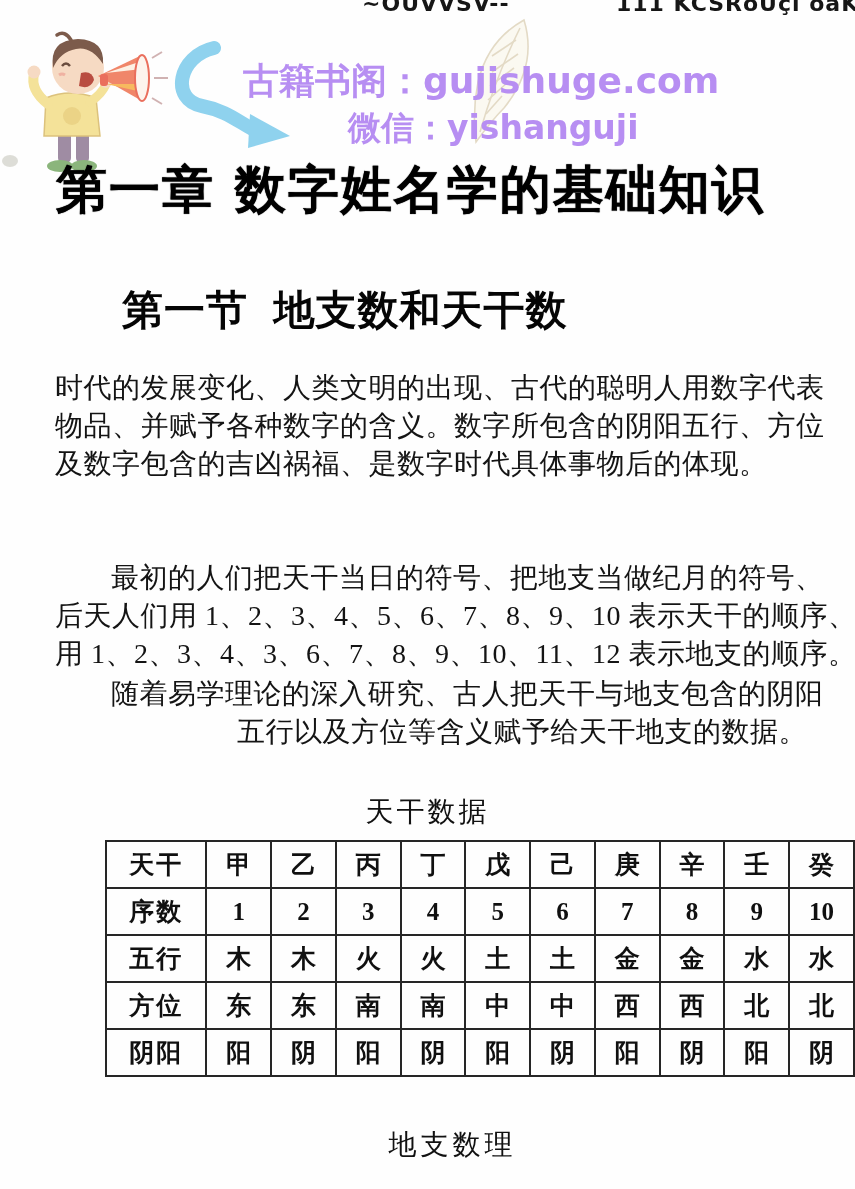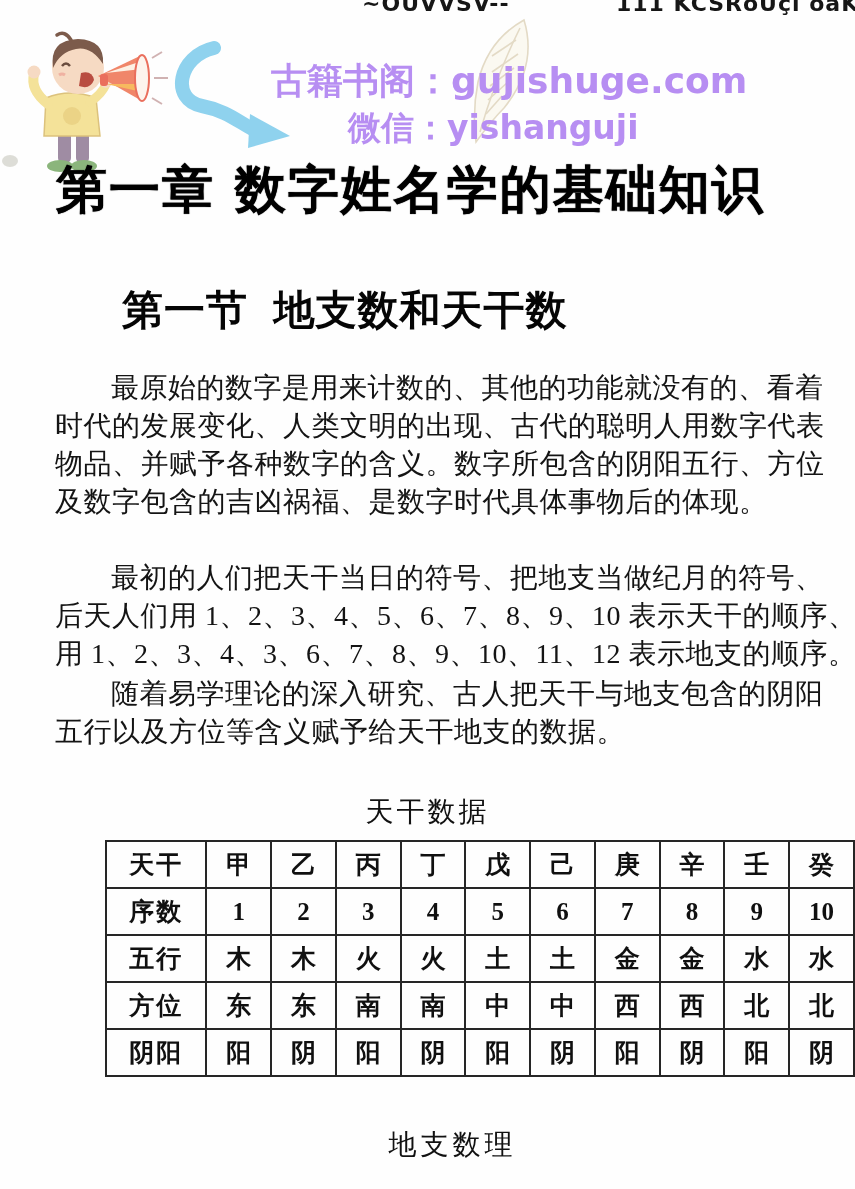--- a/index.html
+++ b/index.html
@@ -21,21 +21,21 @@
   }
   .hdr-left{left:362px;}
   .hdr-right{left:616px;}
 
   
   .wm-text{
     position:absolute;
     font-family:"DejaVu Sans", sans-serif;
     font-weight:800;color:#b78ef2;white-space:nowrap;
   }
-  .wm-line1{left:243px;top:57px;font-size:36px;margin-left:28px;}
+  .wm-line1{left:243px;top:57px;font-size:36px;}
   .wm-line2{left:348px;top:106px;font-size:33px;}
   .mascot{position:absolute;left:2px;top:28px;}
   .arrow{position:absolute;left:168px;top:40px;}
   .feather{position:absolute;left:462px;top:16px;opacity:.8;}
   .smudge{position:absolute;left:2px;top:155px;width:16px;height:12px;
     border-radius:50%;background:#cfcfc6;opacity:.7;}
 
   
   .chapter-title{
     position:absolute;left:52px;top:152px;margin:4px;
@@ -53,21 +53,21 @@
 
   
   .para{position:absolute;left:55px;width:752px;}
   .para .line{
     font-size:28px;line-height:38px;color:#141414;
     letter-spacing:0.5px;white-space:nowrap;
   }
   .para .line.indent{text-indent:56px;}
   .para1{top:369px;}
   .para2{top:559px;}
-  .para3{top:675px;}
+  .para3{top:675px;text-align:right;}
 
   
   .tbl-caption{
     position:absolute;left:0;top:793px;width:855px;
     text-align:center;font-size:28px;letter-spacing:3px;color:#111;
   }
   table.stems{
     position:absolute;left:105px;top:840px;
     border-collapse:collapse;
     font-family:"Liberation Serif", serif;
@@ -152,21 +152,20 @@
     <div class="wm-text wm-line1">古籍书阁：gujishuge.com</div>
     <div class="wm-text wm-line2">微信：yishanguji</div>
   </div>
 
   <div class="smudge"></div>
 
   <h1 class="chapter-title">第一章 数字姓名学的基础知识</h1>
   <h2 class="section-title">第一节 地支数和天干数</h2>
 
   <div class="para para1">
-    <div class="line indent">最原始的数字是用来计数的、其他的功能就没有的、看着</div>
     <div class="line">时代的发展变化、人类文明的出现、古代的聪明人用数字代表</div>
     <div class="line">物品、并赋予各种数字的含义。数字所包含的阴阳五行、方位</div>
     <div class="line">及数字包含的吉凶祸福、是数字时代具体事物后的体现。</div>
   </div>
 
   <div class="para para2">
     <div class="line indent">最初的人们把天干当日的符号、把地支当做纪月的符号、</div>
     <div class="line">后天人们用 1、2、3、4、5、6、7、8、9、10 表示天干的顺序、</div>
     <div class="line">用 1、2、3、4、3、6、7、8、9、10、11、12 表示地支的顺序。</div>
   </div>

